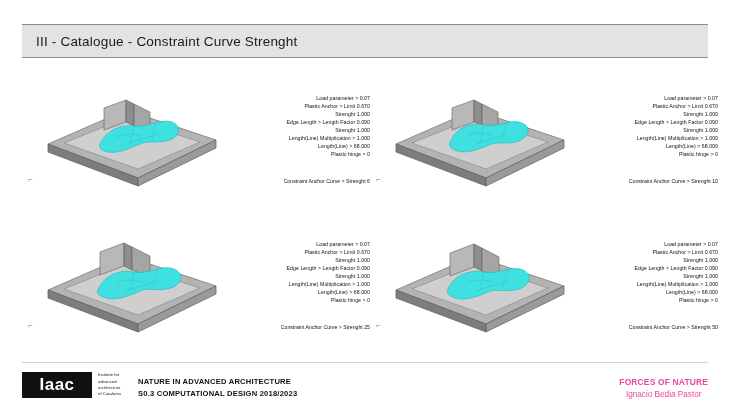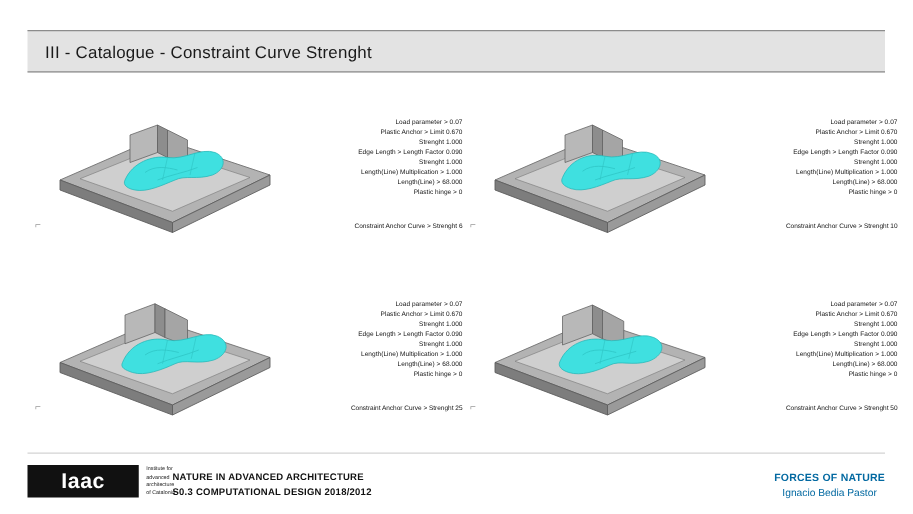--- a/index.html
+++ b/index.html
@@ -101,21 +101,21 @@
     border-top: 1px solid #d4d4d4;
   }
   .logo-block {
     position: absolute;
     left: 22px;
     top: 372px;
     display: flex;
     align-items: center;
   }
   .logo-mark {
-    width: 89px;
+    width: 70px;
     height: 26px;
     background: #111;
     color: #fff;
     font-size: 17px;
     font-weight: bold;
     letter-spacing: 0.5px;
     display: flex;
     align-items: center;
     justify-content: center;
     font-family: "Liberation Sans", sans-serif;
@@ -135,21 +135,21 @@
     line-height: 1.55;
     color: #111;
     letter-spacing: 0.2px;
   }
   .credit-block {
     position: absolute;
     right: 22px;
     top: 376px;
     text-align: right;
     line-height: 1.5;
-    color: #0369a1;
+    color: #ec4899;
   }
   .credit-block .org {
     font-size: 8.4px;
     font-weight: bold;
     letter-spacing: 0.2px;
   }
   .credit-block .person {
     font-size: 8.2px;
     text-align: center;
   }
@@ -299,21 +299,21 @@
     <div class="logo-sub">
       <div>Institute for</div>
       <div>advanced</div>
       <div>architecture</div>
       <div>of Catalonia</div>
     </div>
   </div>
 
   <div class="course-block">
     <div>NATURE IN ADVANCED ARCHITECTURE</div>
-    <div>S0.3 COMPUTATIONAL DESIGN 2018/2012</div>
+    <div>S0.3 COMPUTATIONAL DESIGN 2018/2023</div>
   </div>
 
   <div class="credit-block">
     <div class="org">FORCES OF NATURE</div>
     <div class="person">Ignacio Bedia Pastor</div>
   </div>
 
 </div>
 
 </body></html>

